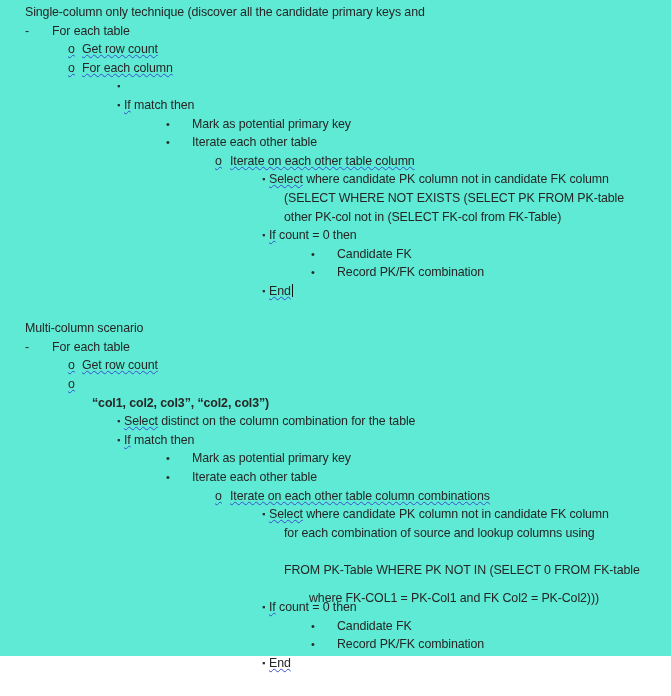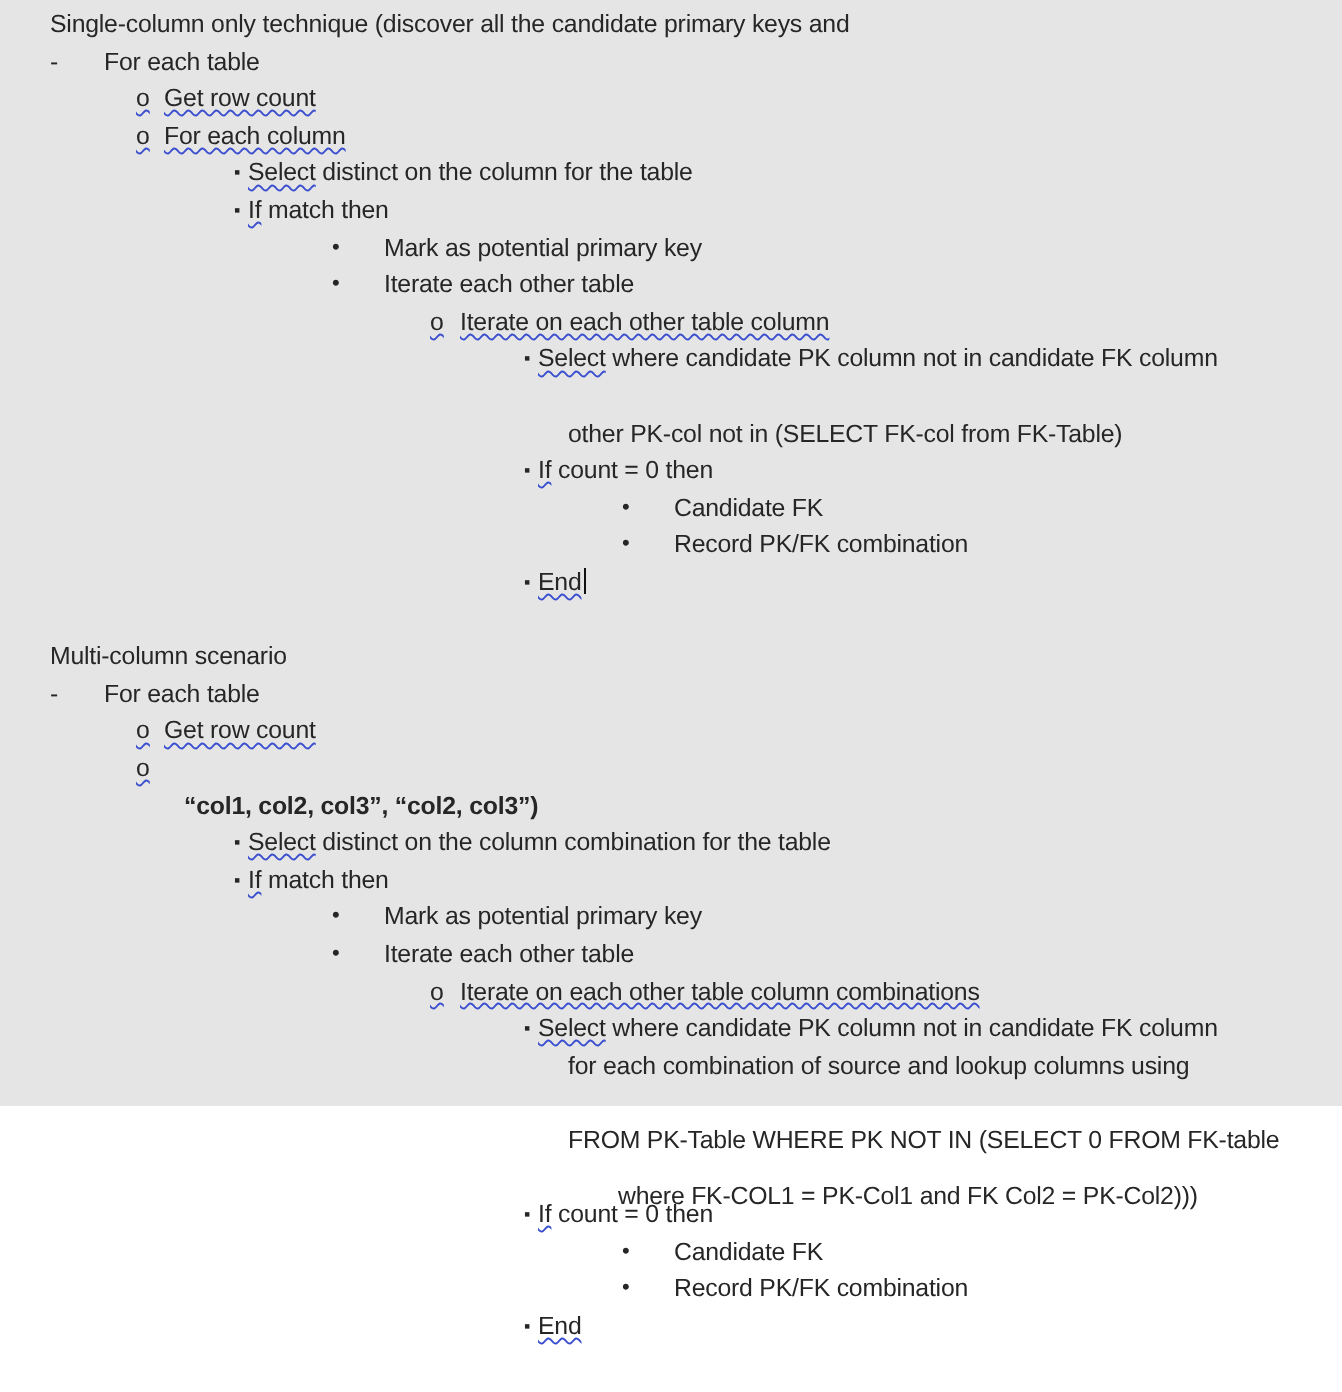--- a/index.html
+++ b/index.html
@@ -11,22 +11,22 @@
     width: 671px;
     height: 696px;
     overflow: hidden;
     font-family: "Liberation Sans", sans-serif;
     color: #1a1a1a;
     -webkit-font-smoothing: antialiased;
   }
   #doc {
     position: relative;
     width: 671px;
-    height: 553px;
-    background: #e5e5e5;
+    height: 656px;
+    background: #5eead4;
   }
   
   .line {
     position: absolute;
     white-space: pre;
     font-size: 12.4px;
     line-height: 18.6px;
     color: #262626;
     letter-spacing: -0.1px;
   }
@@ -70,31 +70,31 @@
 
 <div id="doc">
     <div class="line" style="left: 25px; top: 3px;">Single-column only technique (discover all the candidate primary keys and</div>
     <div class="bullet dash" style="left: 25px; top: 21.6px;">-</div>
     <div class="line" style="left: 52px; top: 21.6px;">For each table</div>
     <div class="bullet circ" style="left: 68px; top: 40.2px;"><span class="sq-blue">o</span></div>
     <div class="line" style="left: 82px; top: 40.2px;"><span class="sq-blue">Get row count</span></div>
     <div class="bullet circ" style="left: 68px; top: 58.8px;"><span class="sq-blue">o</span></div>
     <div class="line" style="left: 82px; top: 58.8px;"><span class="sq-blue">For each column</span></div>
     <div class="bullet sq" style="left: 117px; top: 77.4px;">▪</div>
-    <div class="line" style="left: 124px; top: 77.4px;"><span class="sq-blue">Select</span> distinct on the column for the table</div>
     <div class="bullet sq" style="left: 117px; top: 96px;">▪</div>
     <div class="line" style="left: 124px; top: 96px;"><span class="sq-blue">If</span> match then</div>
     <div class="bullet disc" style="left: 166px; top: 114.6px;">•</div>
     <div class="line" style="left: 192px; top: 114.6px;">Mark as potential primary key</div>
     <div class="bullet disc" style="left: 166px; top: 133.2px;">•</div>
     <div class="line" style="left: 192px; top: 133.2px;">Iterate each other table</div>
     <div class="bullet circ" style="left: 215px; top: 151.8px;"><span class="sq-blue">o</span></div>
     <div class="line" style="left: 230px; top: 151.8px;"><span class="sq-blue">Iterate on each other table column</span></div>
     <div class="bullet sq" style="left: 262px; top: 170.4px;">▪</div>
     <div class="line" style="left: 269px; top: 170.4px;"><span class="sq-blue">Select</span> where candidate PK column not in candidate FK column</div>
+    <div class="line" style="left: 284px; top: 189px;">(SELECT WHERE NOT EXISTS (SELECT PK FROM PK-table</div>
     <div class="line" style="left: 284px; top: 207.6px;">other PK-col not in (SELECT FK-col from FK-Table)</div>
     <div class="bullet sq" style="left: 262px; top: 226.2px;">▪</div>
     <div class="line" style="left: 269px; top: 226.2px;"><span class="sq-blue">If</span> count = 0 then</div>
     <div class="bullet disc" style="left: 311px; top: 244.8px;">•</div>
     <div class="line" style="left: 337px; top: 244.8px;">Candidate FK</div>
     <div class="bullet disc" style="left: 311px; top: 263.4px;">•</div>
     <div class="line" style="left: 337px; top: 263.4px;">Record PK/FK combination</div>
     <div class="bullet sq" style="left: 262px; top: 282px;">▪</div>
     <div class="line" style="left: 269px; top: 282px;"><span class="sq-blue">End</span><span class="caret"></span></div>
     <div class="line" style="left: 25px; top: 319.2px;">Multi-column scenario</div>

